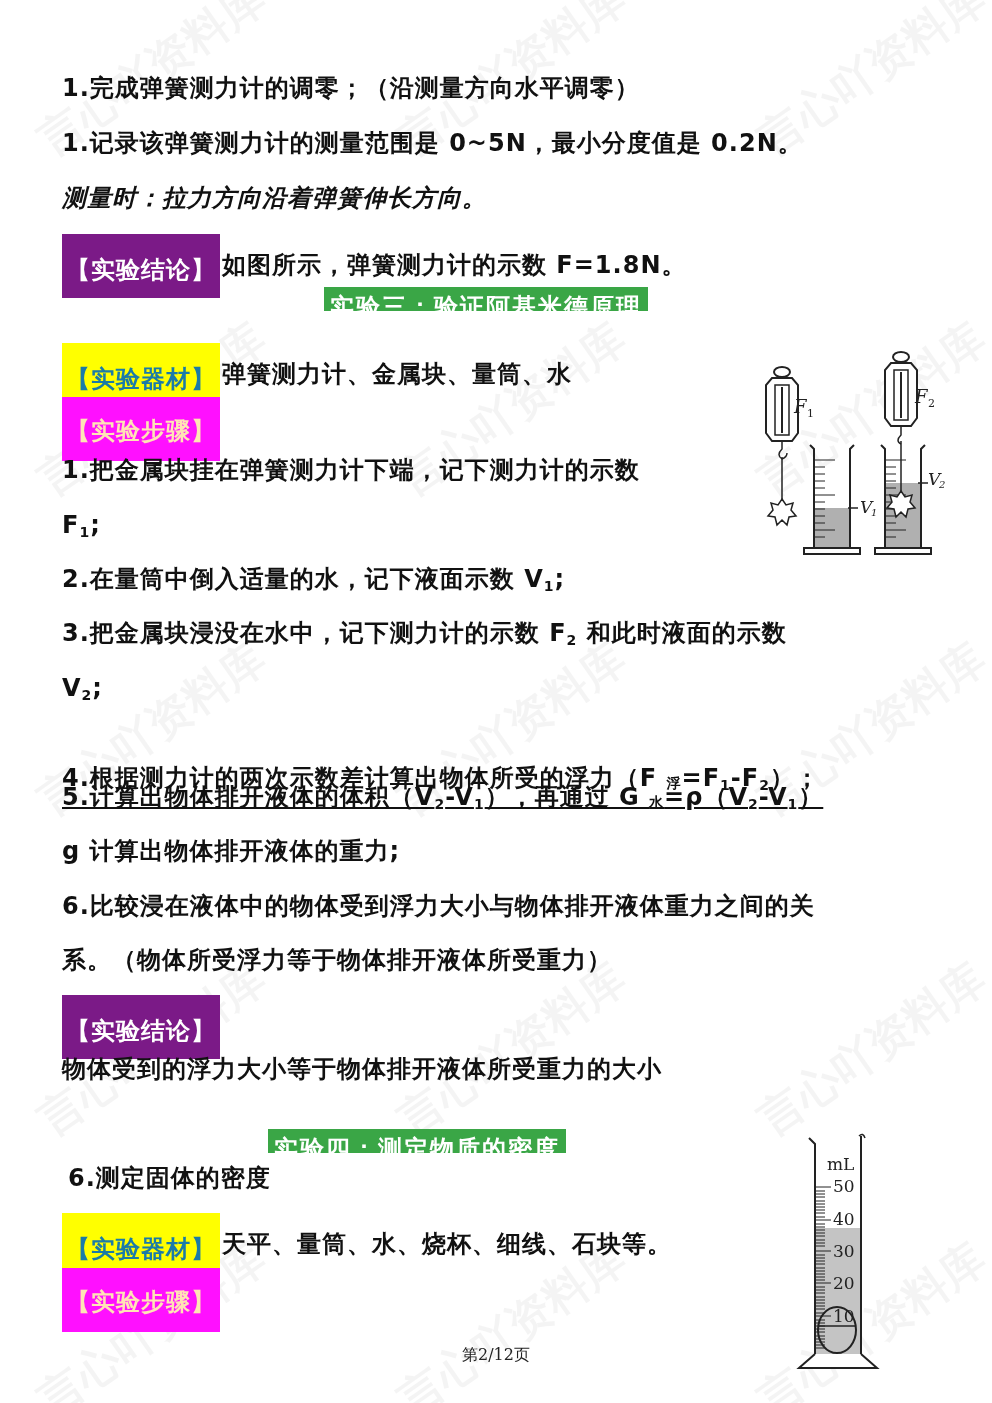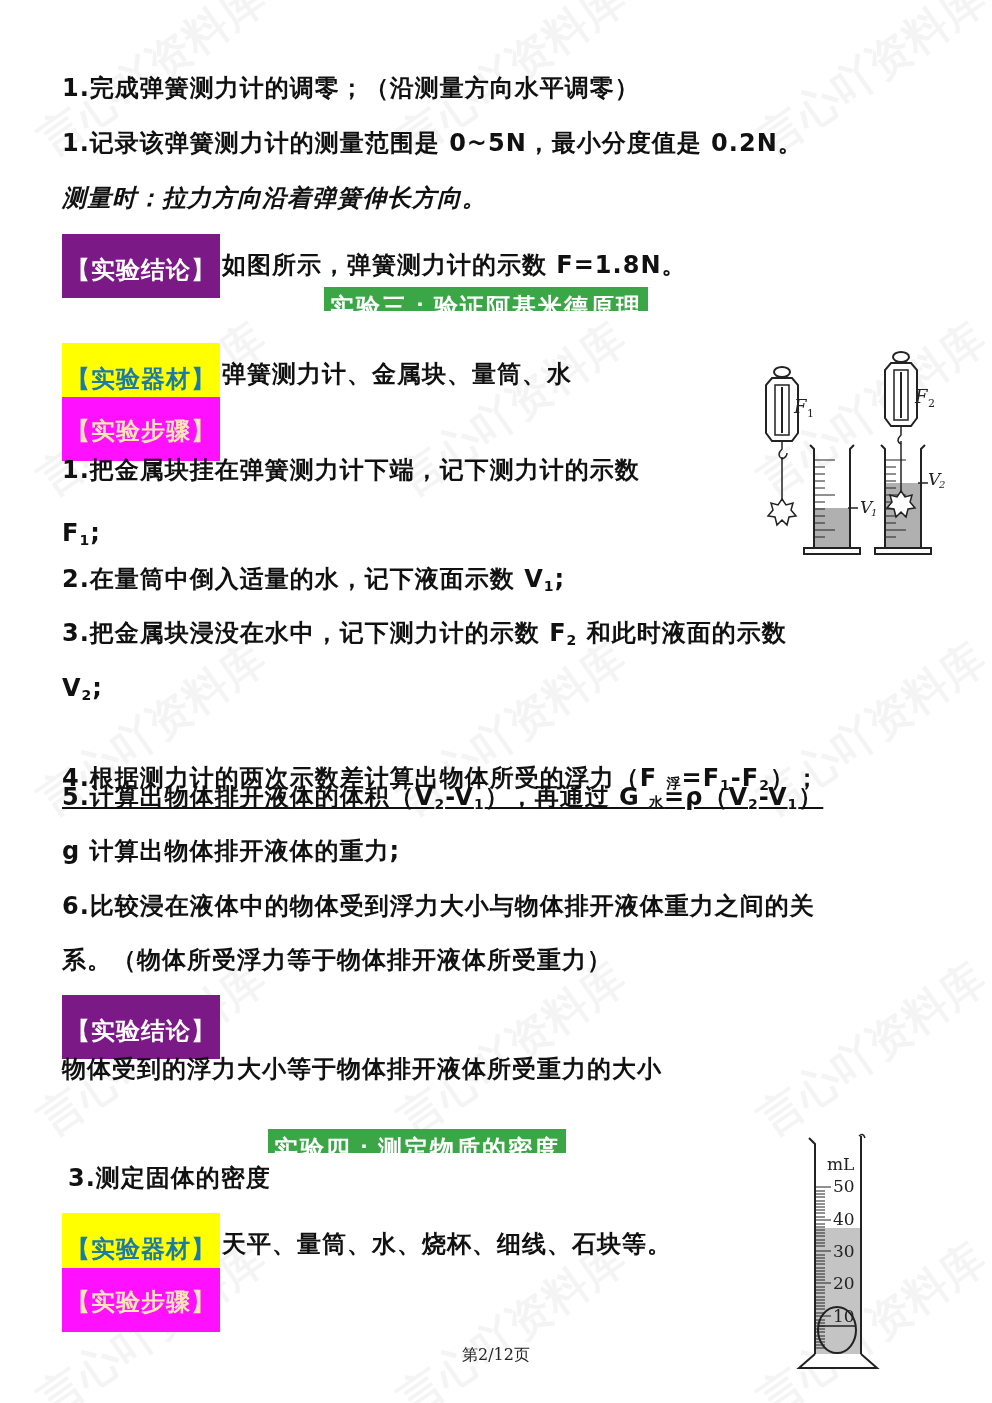--- a/index.html
+++ b/index.html
@@ -65,21 +65,21 @@
 <div class="heading-green" style="left:324px;top:287px;">实验三：验证阿基米德原理</div>
 
 <div class="line" style="top:343px;">
   <span class="tag tag-yellow">【实验器材】</span><span>弹簧测力计、金属块、量筒、水</span>
 </div>
 <div class="line" style="top:397px;">
   <span class="tag tag-magenta">【实验步骤】</span>
 </div>
 
 <div class="line" style="top:452px;">1.把金属块挂在弹簧测力计下端，记下测力计的示数</div>
-<div class="line" style="top:507px;margin-top:8px;">
+<div class="line" style="top:507px;">
   <span>F</span><sub>1</sub><span>;</span>
 </div>
 <div class="line" style="top:561px;">
   <span>2.在量筒中倒入适量的水，记下液面示数    V</span><sub>1</sub><span>;</span>
 </div>
 <div class="line" style="top:615px;">
   <span>3.把金属块浸没在水中，记下测力计的示数    F</span><sub>2</sub><span>   和此时液面的示数</span>
 </div>
 <div class="line" style="top:670px;">
   <span>V</span><sub>2</sub><span>;</span>
@@ -158,21 +158,21 @@
   </g>
   <path d="M141 81 L141 90 Q135 96 141 99" fill="none" stroke="#222" stroke-width="1.5"></path>
   <line x1="141" y1="96" x2="141" y2="150" stroke="#222" stroke-width="1.5"></line>
   <polygon points="141,146 145,152 152,150 150,157 155,163 148,164 146,172 141,167 136,172 134,164 127,163 132,157 130,150 137,152" fill="#fff" stroke="#222" stroke-width="1.5"></polygon>
   <line x1="158" y1="138" x2="168" y2="138" stroke="#222" stroke-width="1.5"></line>
   <text x="168" y="140" font-size="17" font-style="italic" fill="#222">V</text>
   <text x="179" y="143" font-size="10" font-style="italic" fill="#222">2</text>
 </svg>
 
 <div class="heading-green" style="left:268px;top:1129px;">实验四：测定物质的密度</div>
-<div class="line" style="left:68px;top:1160px;">3.测定固体的密度</div>
+<div class="line" style="left:68px;top:1160px;">6.测定固体的密度</div>
 <div class="line" style="top:1213px;text-align:center;">
   <span class="tag tag-yellow">【实验器材】</span><span>天平、量筒、水、烧杯、细线、石块等。</span>
 </div>
 <div class="line" style="top:1268px;">
   <span class="tag tag-magenta">【实验步骤】</span>
 </div>
 
 <svg style="position:absolute;left:795px;top:1130px;" width="90" height="240" viewBox="0 0 90 240">
   <path d="M14 8 L20 14 L20 224 L66 224 L66 14" fill="none" stroke="#222" stroke-width="2"></path>
   <line x1="66" y1="6" x2="66" y2="224" stroke="#222" stroke-width="2"></line>

